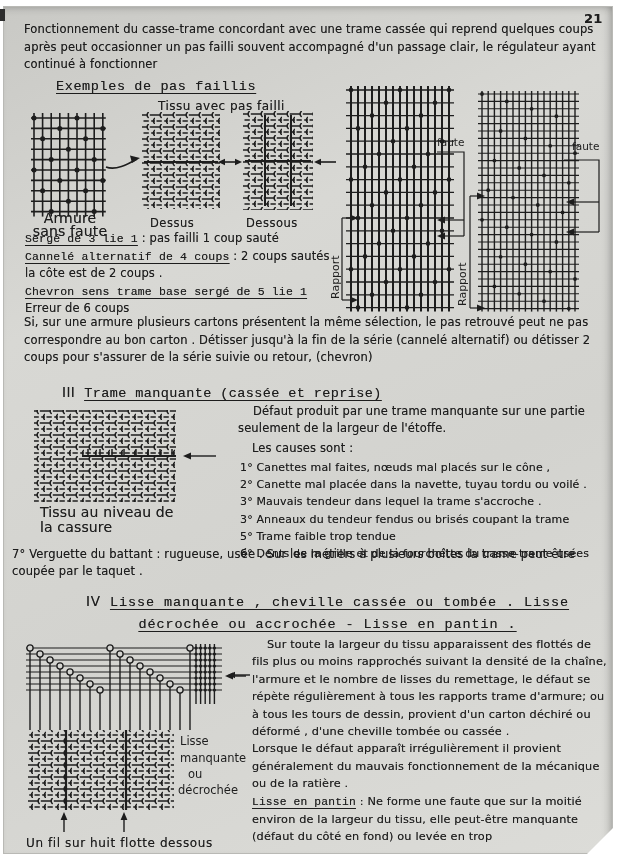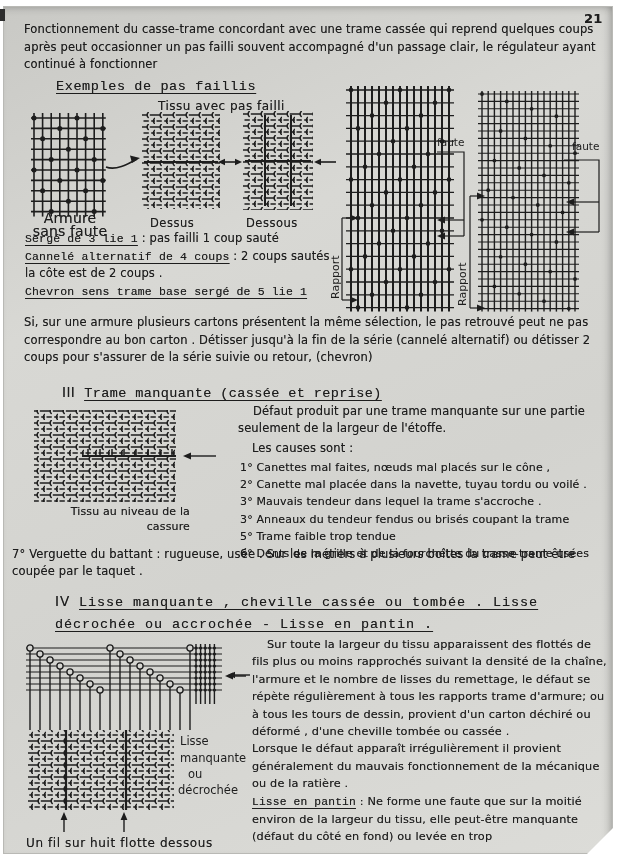--- a/index.html
+++ b/index.html
@@ -19,26 +19,26 @@
   .intro{left:24px;top:21px;width:580px;font-size:11.5px;line-height:17.5px;margin:0;}
   .h-ex{left:56px;top:79px;font-size:13.5px;letter-spacing:.6px;}
   .tissu-title{left:158px;top:99px;font-size:12px;letter-spacing:.5px;}
   .cap-armure{left:26px;top:212px;width:88px;text-align:center;font-size:14px;line-height:12.5px;}
   .cap-dessus{left:150px;top:216px;font-size:11.5px;letter-spacing:.5px;}
   .cap-dessous{left:246px;top:216px;font-size:11.5px;letter-spacing:.5px;}
   .notes{left:25px;top:230px;width:330px;font-size:11.5px;line-height:16.6px;}
   .advice{left:24px;top:314px;width:586px;font-size:11.5px;line-height:17.5px;margin:0;}
   .h3{left:62px;top:384px;font-size:13.5px;letter-spacing:.4px;}
   .h3 .num,.h4 .num{margin-right:9px;}
-  .cap-d6{left:40px;top:505px;width:150px;text-align:right;font-size:11px;line-height:14.5px;}
+  .cap-d6{left:40px;top:505px;width:150px;text-align:left;font-size:14px;line-height:14.5px;}
   .s3intro{left:238px;top:403px;width:372px;font-size:11.5px;line-height:16.8px;margin:0;text-indent:15px;}
   .causes-label{left:252px;top:441px;font-size:11.5px;}
   .causes{left:240px;top:459px;font-size:11px;line-height:17.2px;white-space:nowrap;}
   .cause7{left:12px;top:546px;width:594px;font-size:11.5px;line-height:17px;margin:0;}
-  .h4{left:55px;top:591px;width:545px;font-size:13.5px;line-height:21px;letter-spacing:.9px;}
+  .h4{left:55px;top:591px;width:545px;font-size:13.5px;line-height:21px;letter-spacing:.9px;text-align:center;}
   .cap-d7{left:26px;top:836px;font-size:12px;letter-spacing:.6px;}
   .col4{left:252px;top:636px;width:358px;font-size:11.3px;line-height:17.4px;}
   .col4 p{margin:0;}
   .col4 .p1{text-indent:15px;}
   svg{position:absolute;overflow:visible;}
   svg text{fill:#1d1d1d;font-family:"DejaVu Sans",sans-serif;}
 </style>
 </head>
 <body>
 
@@ -324,20 +324,21 @@
     <line x1="18" y1="224" x2="28" y2="224" stroke="#1d1d1d" stroke-width="1.2"></line>
     <polygon points="33,224 25,220.6 25,227.4" fill="#1d1d1d"></polygon>
     <text transform="translate(14 222) rotate(-90)" font-size="11">Rapport</text>
   </svg>
 
   <div class="hw notes">
     <div><span class="u">Sergé de 3 lie 1</span><span> : pas failli 1 coup sauté</span></div>
     <div><span class="u">Cannelé alternatif de 4 coups</span><span> : 2 coups sautés</span></div>
     <div><span class="u"></span><span>la côte est de 2 coups .</span></div>
     <div><span class="u">Chevron sens trame base sergé de 5 lie 1</span><span></span></div>
+    <div><span class="u"></span><span>Erreur de 6 coups</span></div>
   </div>
 
   <p class="hw advice">Si, sur une armure plusieurs cartons présentent la même sélection, le pas retrouvé peut ne pas correspondre au bon carton . Détisser jusqu'à la fin de la série (cannelé alternatif) ou détisser 2 coups pour s'assurer de la série suivie ou retour, (chevron)</p>
 
   <div class="hw h3">
     <span class="num">III</span><span class="u">Trame manquante (cassée et reprise)</span>
   </div>
 
   <svg style="left:32px;top:408px" width="188" height="97">
     <defs>

